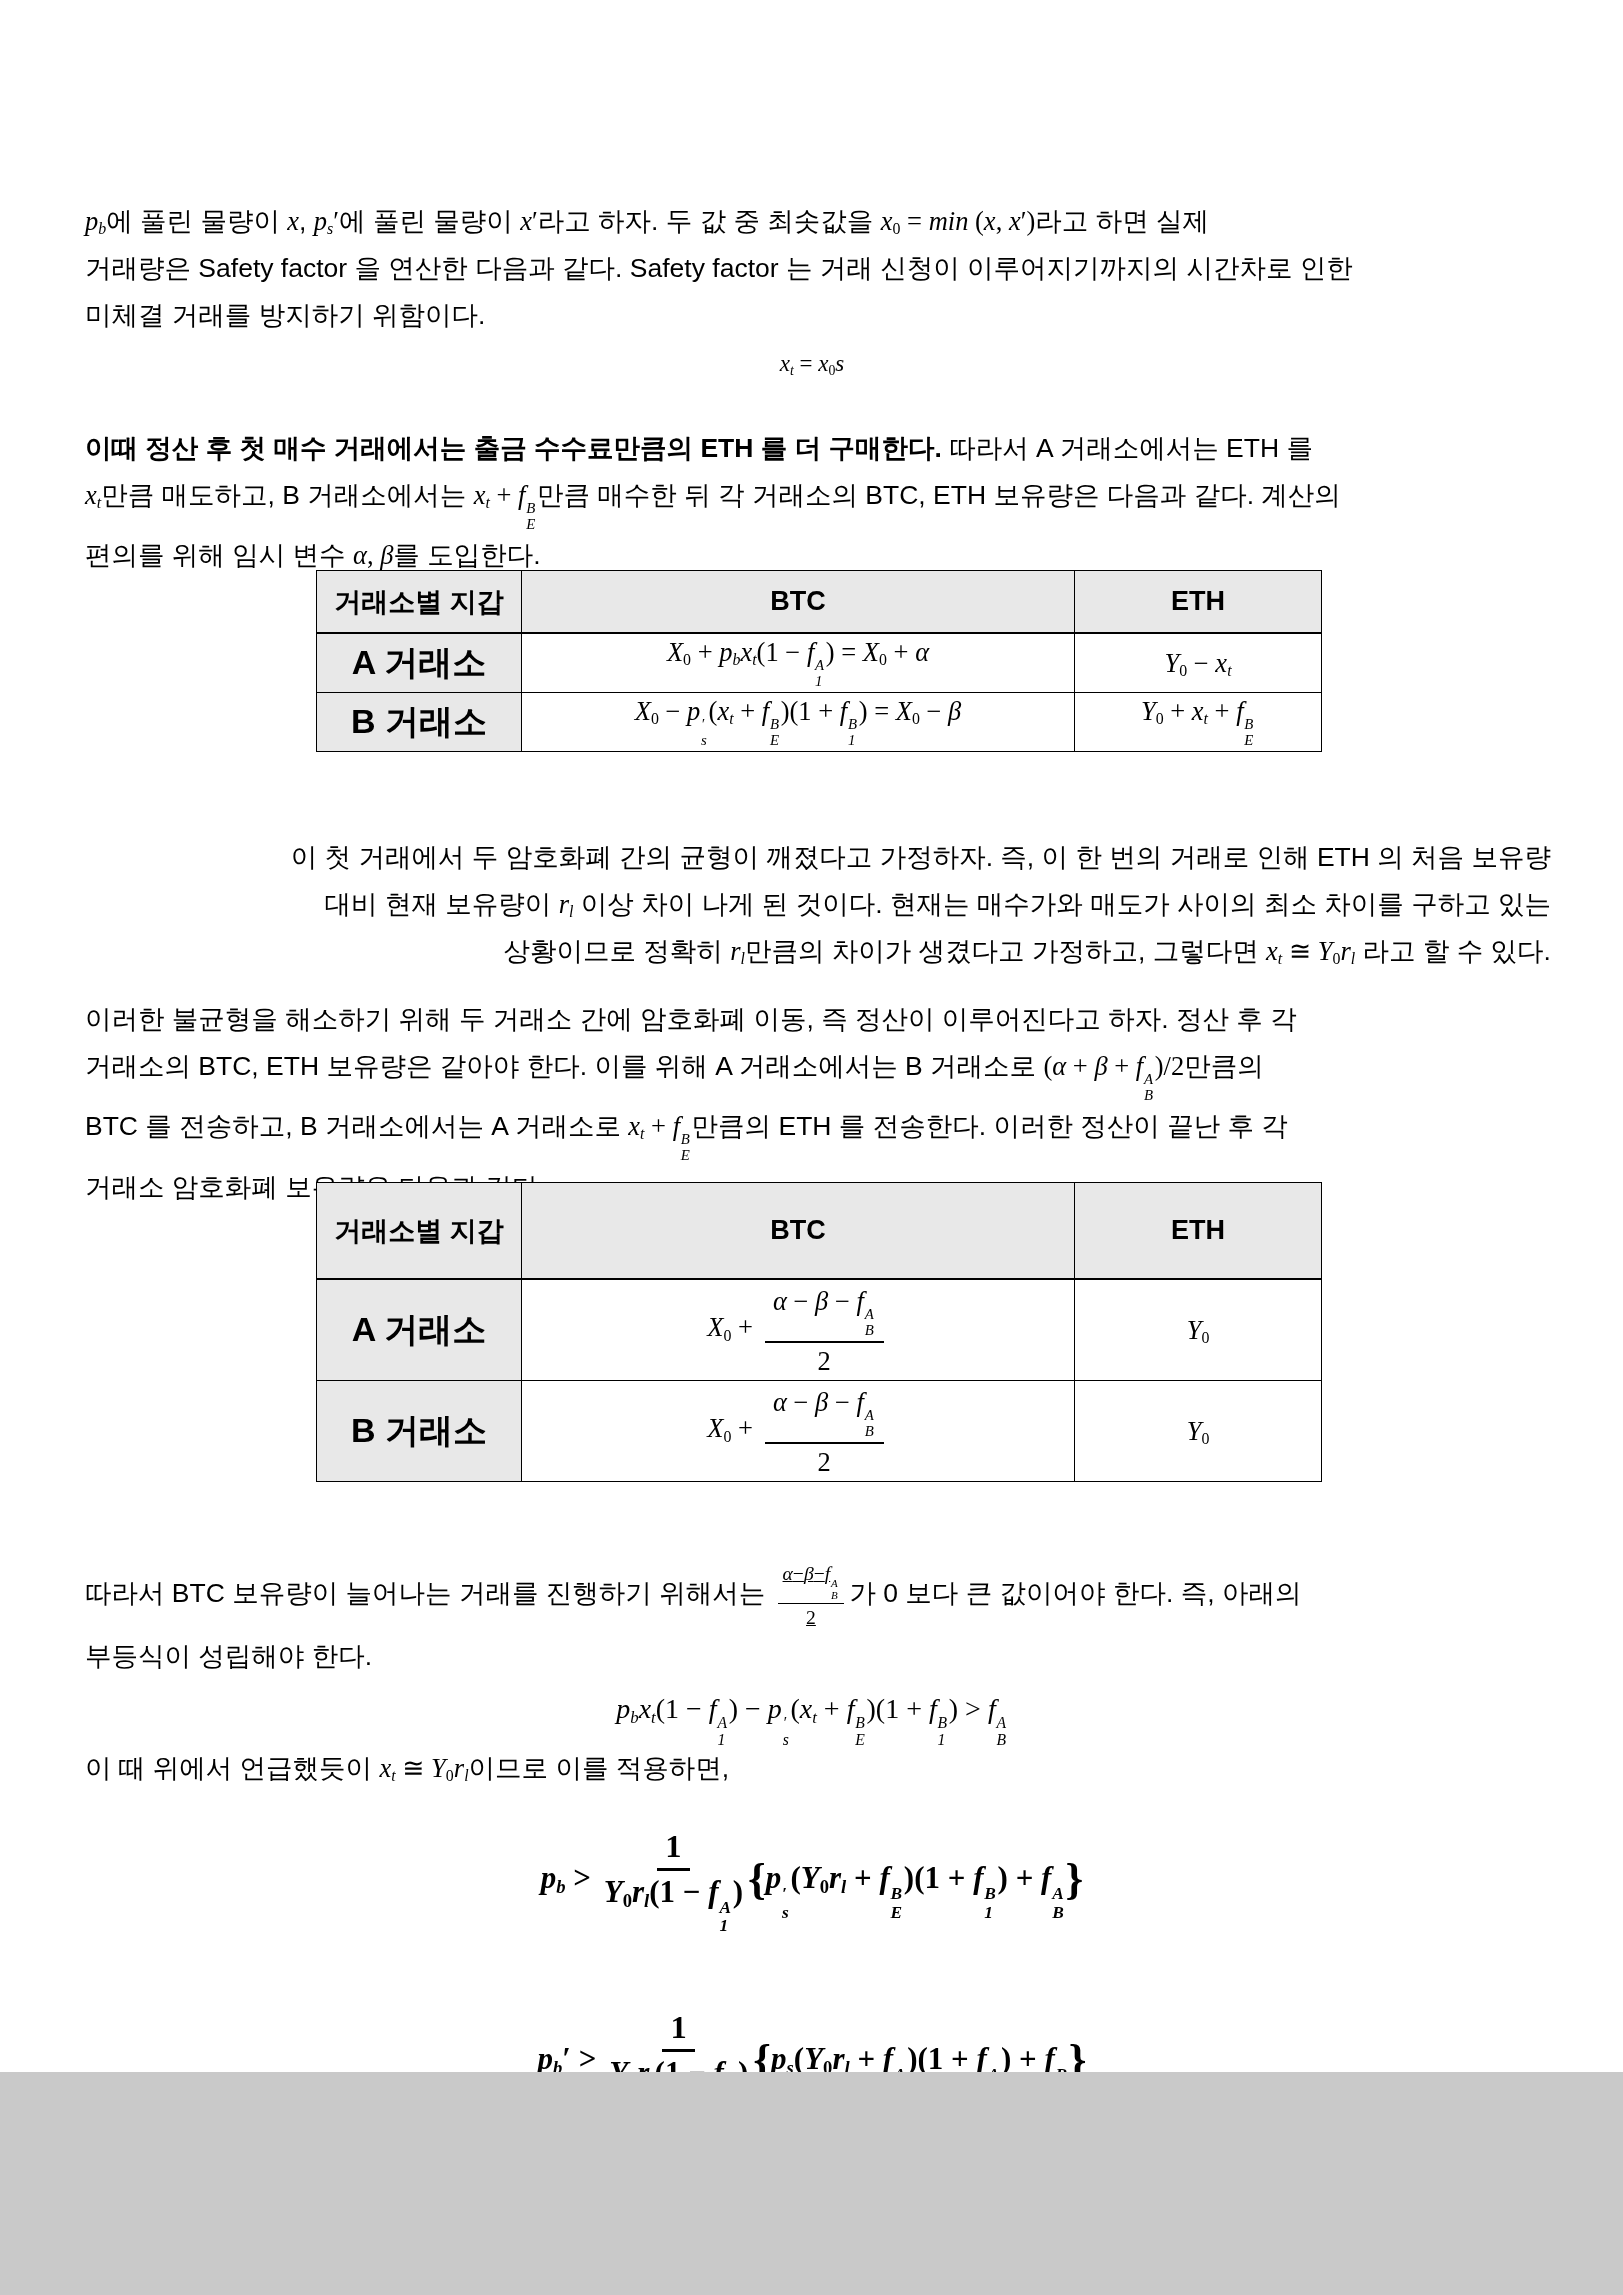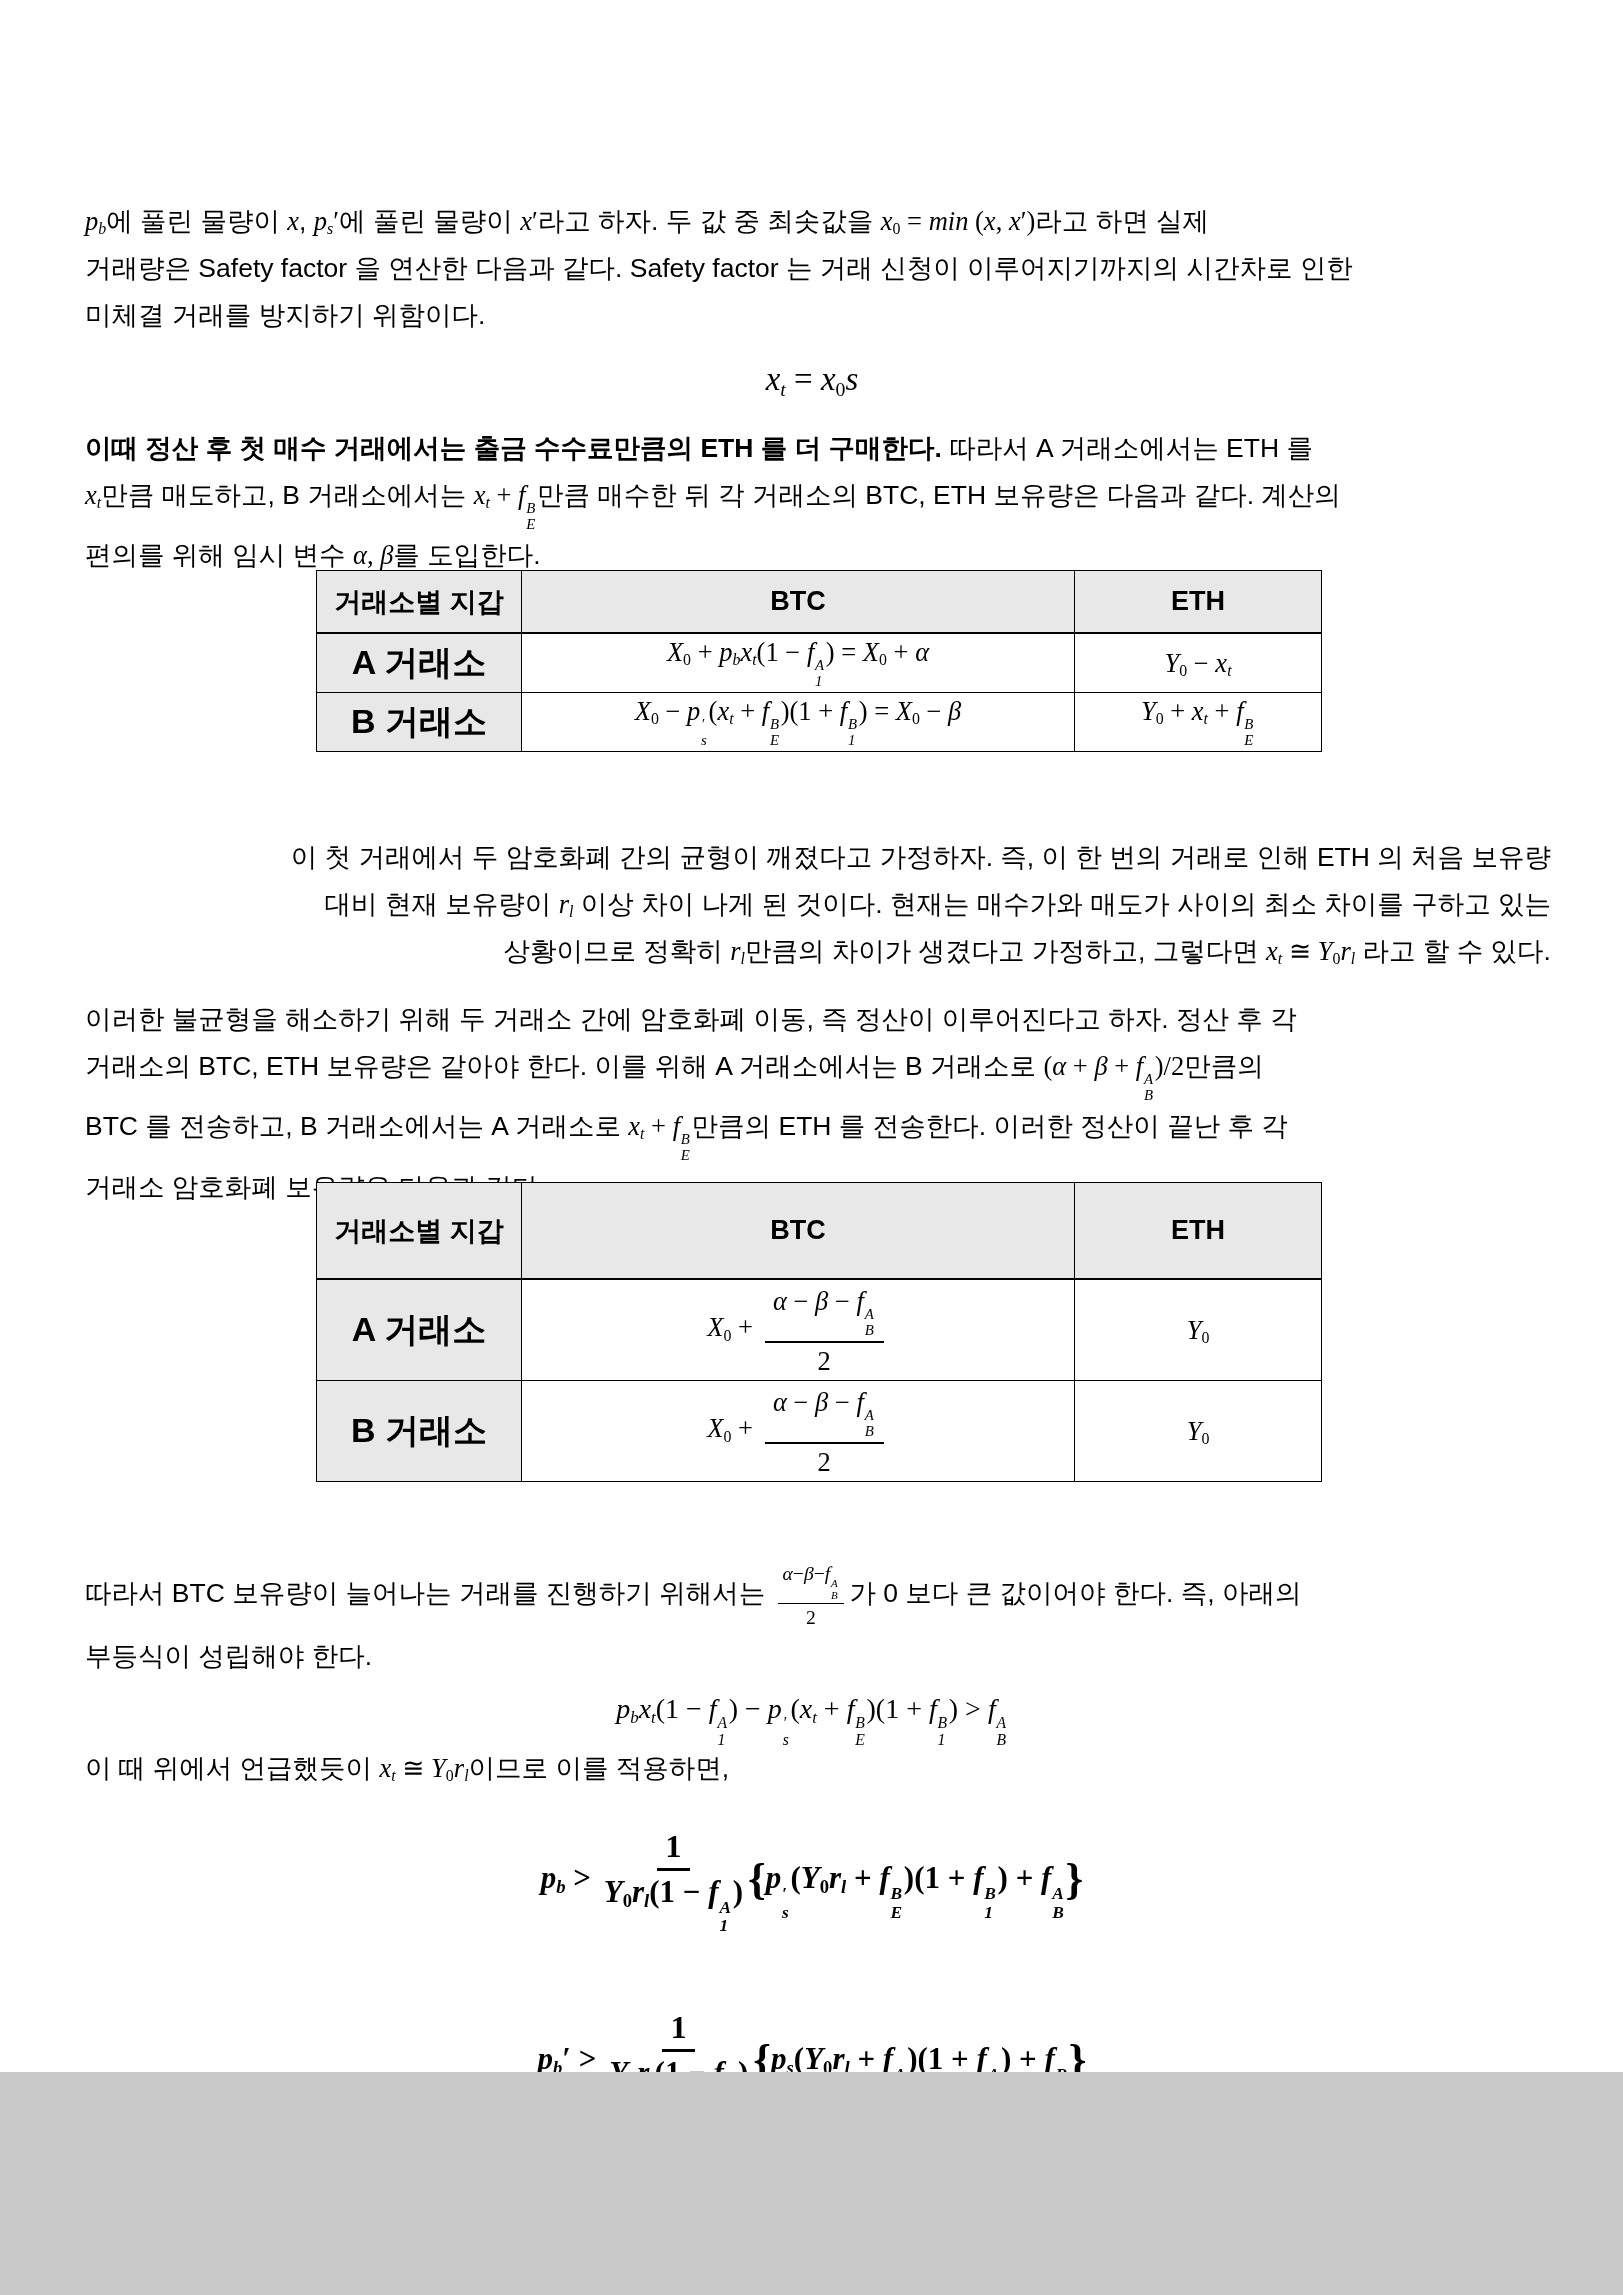--- a/index.html
+++ b/index.html
@@ -29,29 +29,29 @@
     font-size:0.56em; line-height:1.08; vertical-align:-0.62em;
     margin:0 1.7px 0 0.8px; font-style:italic;
   }
   .ss span{display:block;}
   .frac{
     display:inline-flex; flex-direction:column; align-items:center;
     vertical-align:middle; text-align:center; margin:4px 5px;
   }
   .frac .fn{display:block; border-bottom:2.5px solid var(--table-border); padding:1.7px 8.3px 3.3px; line-height:1.15;}
   .frac .fd{display:block; padding-top:2.5px; line-height:1.15;}
-  .ifr{font-size:0.74em;}
+  .ifr{font-size:0.74em;text-decoration:underline;}
   .ifr .fn{border-bottom-width:1.7px; padding:0 5px 1.7px;}
   .brace{font-size:1.45em; vertical-align:-0.14em;}
   
   .formula{
     position:absolute; left:83px; width:1458px;
     text-align:center; line-height:1;
   }
-  #f1{top:363px; font-size:33px;}
+  #f1{top:352px; font-size:23px;}
   #f2{top:1695px; font-size:28px;}
   #f3{top:1822px; font-size:31px; font-weight:700;}
   #f4{top:2003px; font-size:31px; font-weight:700;}
   #f3 .frac .fn, #f4 .frac .fn{border-bottom-width:3.3px; font-size:1.05em;}
   
   table.wallet{
     position:absolute; left:316px; border-collapse:collapse;
     table-layout:fixed; width:1005px;
   }
   #table1{top:570px;}

